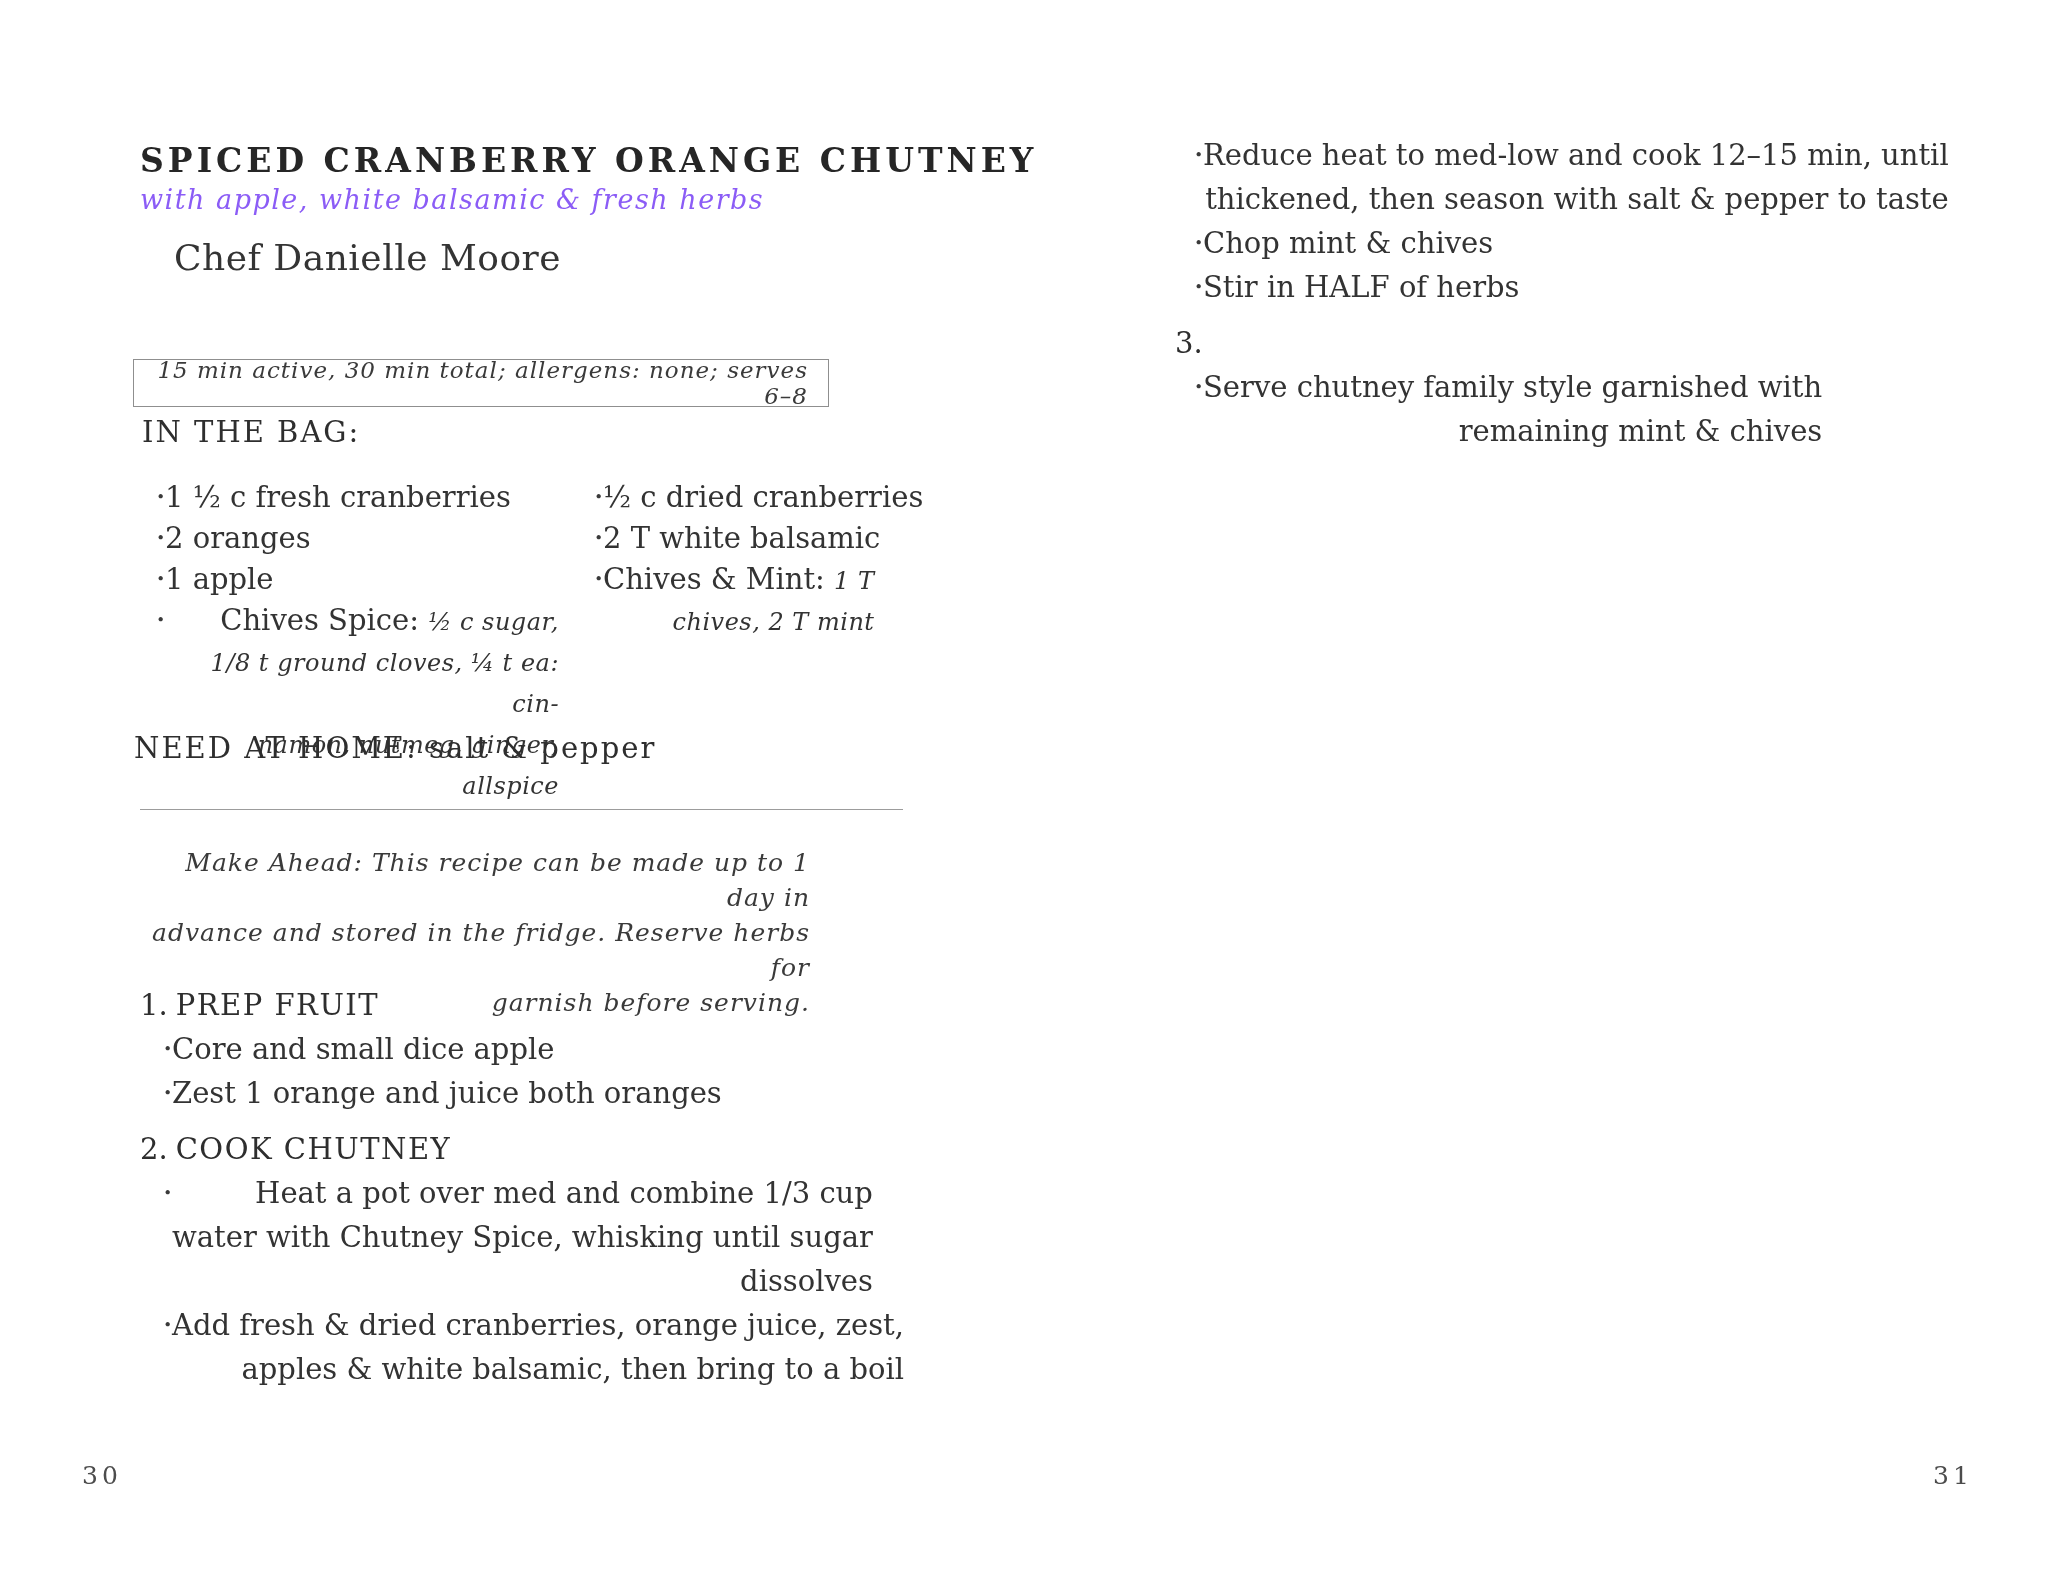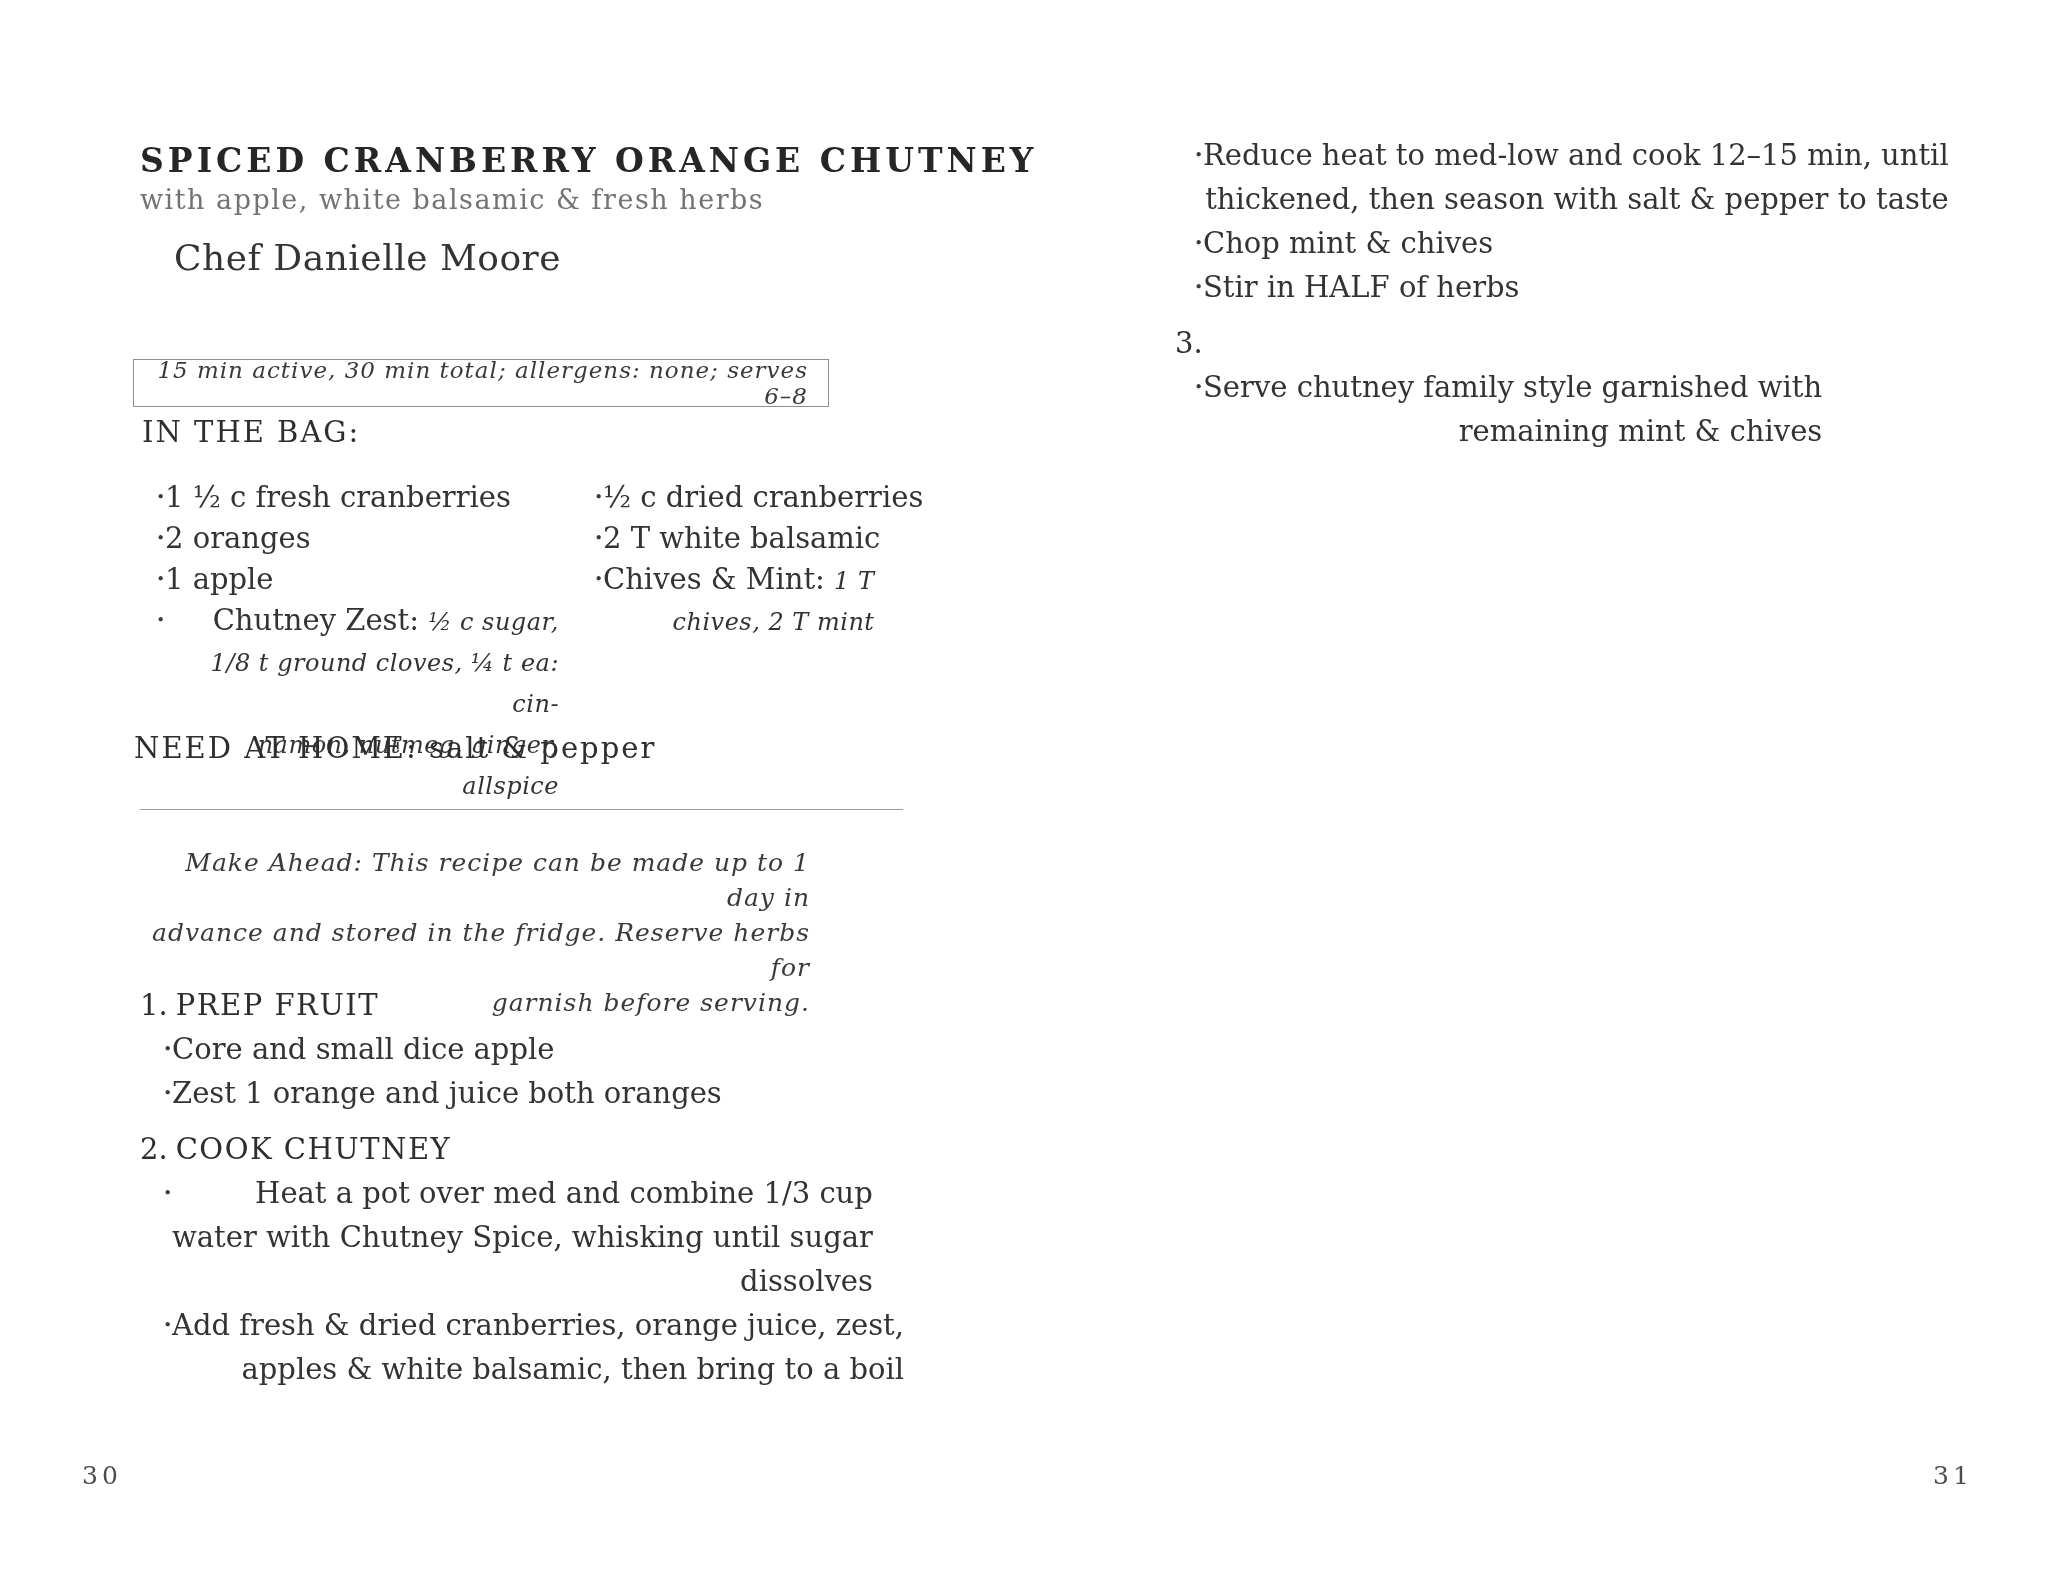--- a/index.html
+++ b/index.html
@@ -15,22 +15,22 @@
   .nowrap{white-space:nowrap;}
 
   
   .recipe-title{
     left:140px;top:141px;
     font-size:33px;font-weight:700;letter-spacing:4px;
     color:#262626;
   }
   .recipe-subtitle{
     left:140px;top:184px;
-    font-size:27px;letter-spacing:1.5px;
-    color:#737373;
+    font-size:27px;font-style:italic;letter-spacing:1.5px;
+    color:#8b5cf6;
   }
   .chef-line{
     left:140px;top:237px;
     font-size:36px;letter-spacing:0.5px;color:#343434;margin-left:34px;
   }
   .info-box{
     left:133px;top:312px;width:696px;height:48px;
     border:1.5px solid #8f8f8f;
     box-sizing:border-box;
     display:flex;align-items:center;
@@ -128,21 +128,21 @@
       <div class="row">
         <span class="dot">•</span>
         <div class="ing-text"><span>2 oranges</span><span class="det"></span></div>
       </div>
       <div class="row">
         <span class="dot">•</span>
         <div class="ing-text"><span>1 apple</span><span class="det"></span></div>
       </div>
       <div class="row">
         <span class="dot">•</span>
-        <div class="ing-text"><span>Chutney Zest: </span><span class="det">½ c sugar,
+        <div class="ing-text"><span>Chives Spice: </span><span class="det">½ c sugar,
 1/8 t ground cloves, ¼ t ea: cin-
 namon, nutmeg, ginger, allspice</span></div>
       </div>
     </div>
 
     <div class="abs ing-col ing-col2">
       <div class="row">
         <span class="dot">•</span>
         <div class="ing-text"><span>½ c dried cranberries</span><span class="det"></span></div>
       </div>

